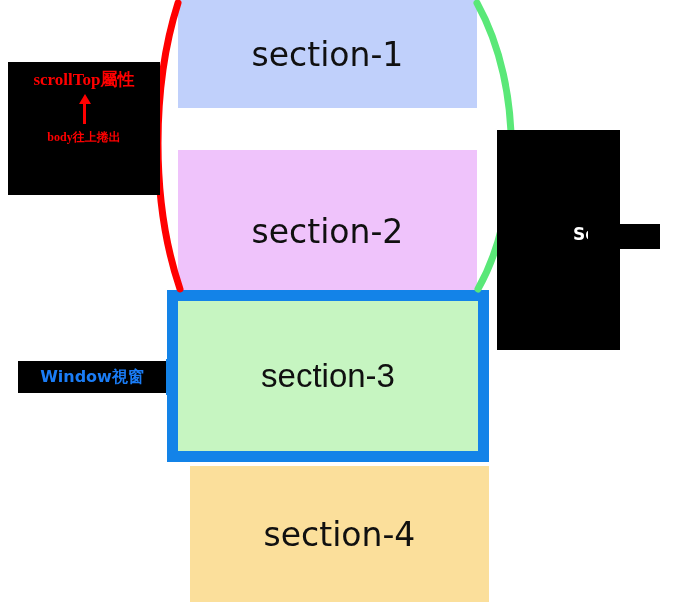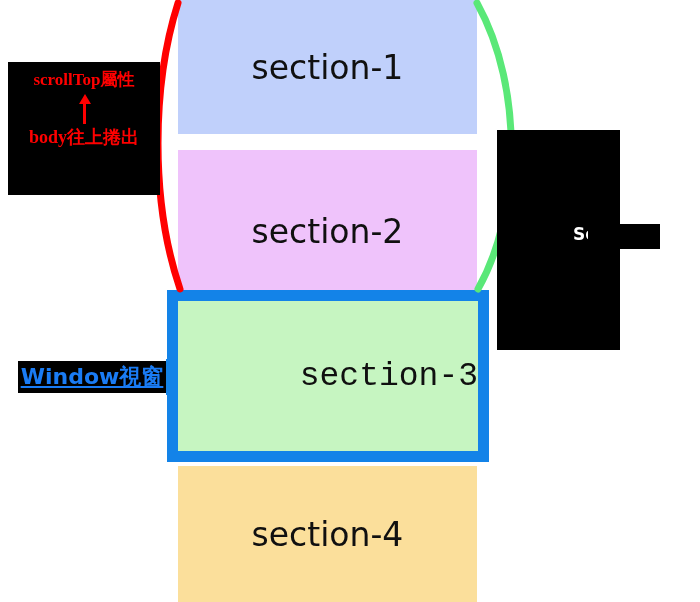--- a/index.html
+++ b/index.html
@@ -26,45 +26,45 @@
     display: flex;
     align-items: center;
     justify-content: center;
     color: #101010;
     font-size: 33px;
     font-weight: 400;
     letter-spacing: 0px;
     font-family: "DejaVu Sans", sans-serif;
     box-sizing: border-box;
   }
-  #section-1 { top: 0px;   height: 134px; background: #c0d0fb; }
+  #section-1 { top: 0px;   height: 108px; background: #c0d0fb; }
   #section-2 { top: 150px; height: 163px; background: #efc3fb; }
-  #section-4 { top: 466px; height: 136px; background: #fbdf9b; }
+  #section-4 { top: 466px; height: 136px; background: #fbdf9b; margin-left: 12px; }
 
   
   #window-frame {
     position: absolute;
     left: 167px;
     top: 290px;
     width: 322px;
     height: 172px;
     border: 11px solid #1383e8;
     background: #c6f5c1;
     box-sizing: border-box;
   }
   #section-3 {
     position: absolute;
     left: 0; top: 0; right: 0; bottom: 0;
     display: flex;
     align-items: center;
-    justify-content: flex-end;
+    justify-content: center;
     background: #c6f5c1;
     color: #101010;
     font-size: 33px;
-    font-family: Liberation Mono, monospace;
+    font-family: Liberation Sans, sans-serif;
   }
 
   
   .curve-svg {
     position: absolute;
     top: 0;
     left: 0;
     width: 700px;
     height: 602px;
     pointer-events: none;
@@ -113,21 +113,21 @@
     left: 0px;
     top: 0px;
     width: 0;
     height: 0;
     border-left: 6px solid transparent;
     border-right: 6px solid transparent;
     border-bottom: 10px solid #ff0000;
   }
   #scrolltop-note .line-b1,
   #scrolltop-note .line-b2 {
-    font-size: 18px;
+    font-size: 12px;
     line-height: 22px;
     white-space: nowrap;
   }
 
   
   #right-note {
     position: absolute;
     left: 497px;
     top: 130px;
     width: 123px;
@@ -166,23 +166,22 @@
     background: #000000;
     display: flex;
     align-items: center;
     justify-content: center;
     box-sizing: border-box;
   }
   #window-note-label {
     color: #1a7cf5;
     font-family: "DejaVu Sans", sans-serif;
     font-weight: bold;
-    font-size: 22px;
-    white-space: nowrap;
-    text-decoration: underline;
+    font-size: 16px;
+    white-space: nowrap;
   }
   
   #window-note-tick {
     position: absolute;
     left: 166px;
     top: 359px;
     width: 6px;
     height: 36px;
     background: #1383e8;
   }

